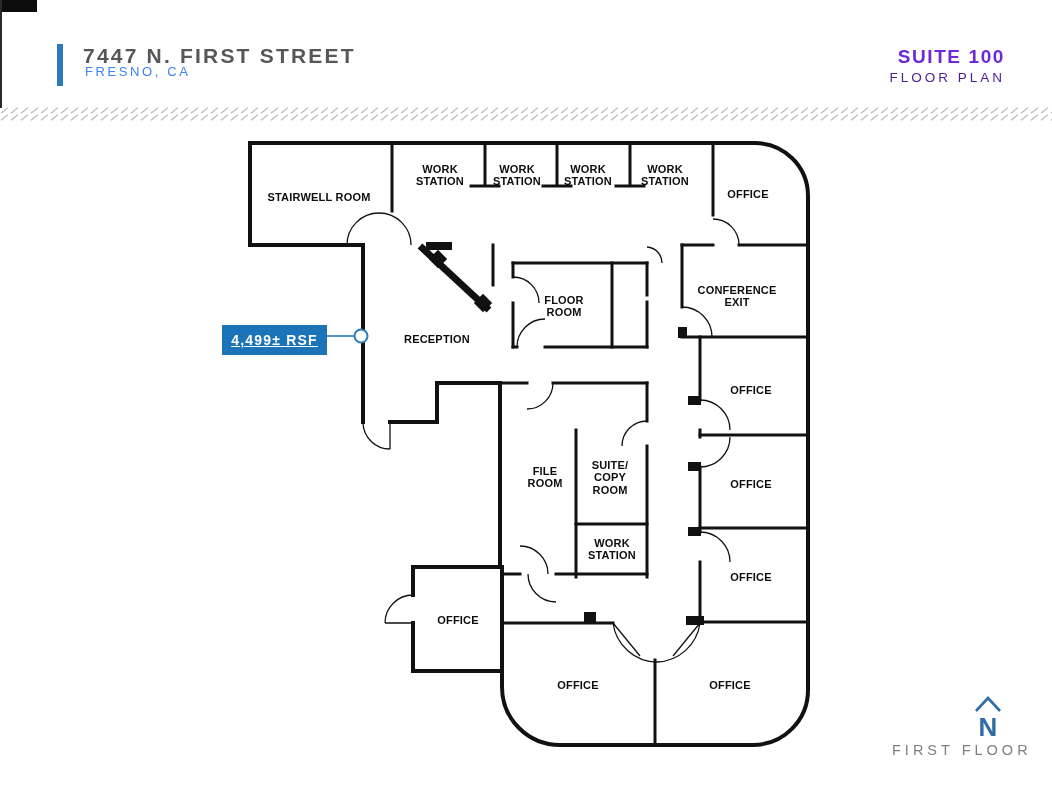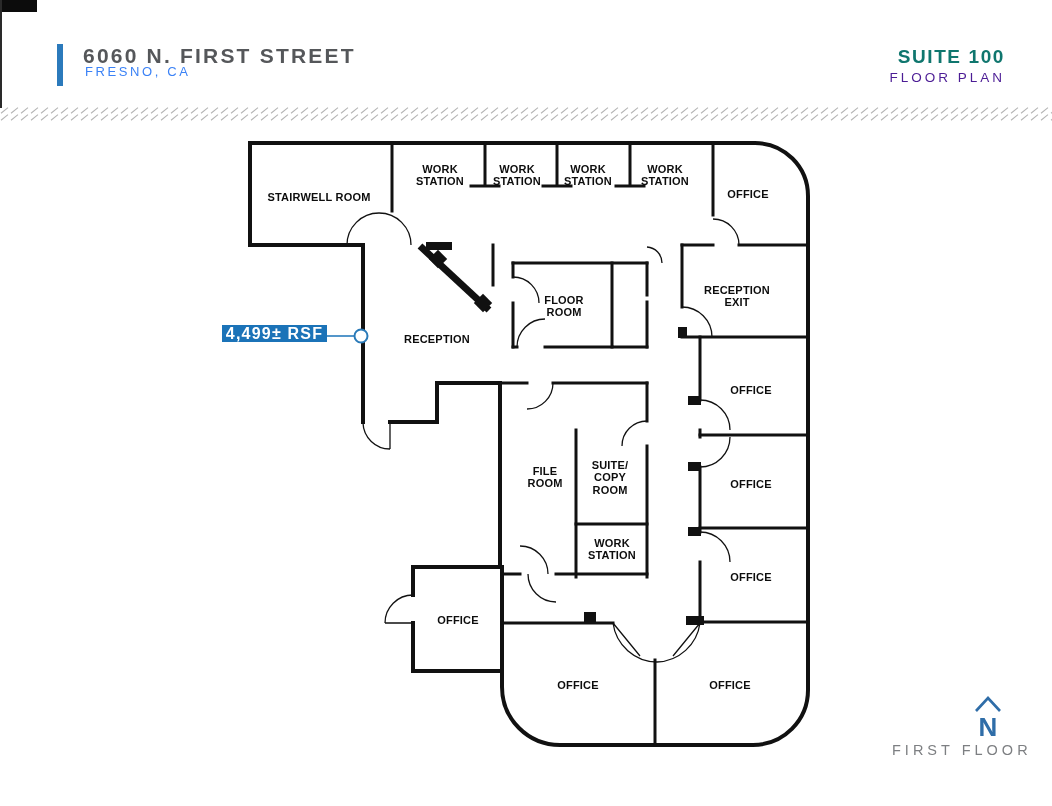--- a/index.html
+++ b/index.html
@@ -4,49 +4,49 @@
 <style>
   html,body{margin:0;padding:0;background:#fff;}
   .page{position:relative;width:1052px;height:806px;background:#ffffff;overflow:hidden;
         font-family:"Liberation Sans",sans-serif;}
   
   .accent-bar{position:absolute;left:57px;top:44px;width:6px;height:42px;background:#2b7abc;}
   .addr-title{position:absolute;left:83px;top:44px;font-size:21px;font-weight:bold;
               letter-spacing:2.2px;color:#55575a;white-space:nowrap;}
   .addr-city{position:absolute;left:85px;top:64px;font-size:13px;letter-spacing:2.6px;color:#3b82f6;}
   .suite-title{position:absolute;right:47px;top:46px;font-size:19px;font-weight:bold;
-               letter-spacing:1.6px;color:#0f766e;text-align:right;white-space:nowrap;margin-left:14px;}
+               letter-spacing:1.6px;color:#6d28d9;text-align:right;white-space:nowrap;margin-left:14px;}
   .suite-sub{position:absolute;right:47px;top:70px;font-size:13.5px;letter-spacing:3px;
              color:#4c1d95;text-align:right;white-space:nowrap;}
   
   .hatch{position:absolute;left:0;top:107px;}
   
   .artifact-corner{position:absolute;left:0;top:0;width:37px;height:12px;background:#0c0c0c;}
   .artifact-edge{position:absolute;left:0;top:0;width:2px;height:108px;background:#2a2a2a;}
   
   .plan-svg{position:absolute;left:0;top:0;}
   .room-label{position:absolute;transform:translate(-50%,-50%);font-size:11px;font-weight:bold;
               color:#0d0d0d;text-align:center;line-height:1.12;letter-spacing:0.2px;}
-  .rsf-chip{position:absolute;left:222px;top:325px;width:105px;height:17px;background:#1b73b8;
-            color:#ffffff;font-size:16px;font-weight:bold;letter-spacing:1.2px;
-            display:flex;align-items:center;justify-content:center;}
+  .rsf-chip{position:absolute;left:222px;top:325px;width:105px;height:30px;background:#1b73b8;
+            color:#ffffff;font-size:14px;font-weight:bold;letter-spacing:1.2px;
+            display:flex;align-items:center;justify-content:center;text-decoration:underline;}
   .first-floor{position:absolute;left:892px;top:742px;width:120px;text-align:center;
                font-size:14.5px;letter-spacing:4px;color:#7d7f82;white-space:nowrap;}
   .north-svg{position:absolute;left:950px;top:692px;}
 </style>
 </head>
 <body>
 
 <div class="page">
 
   <div class="artifact-corner"></div>
   <div class="artifact-edge"></div>
 
   <div class="accent-bar"></div>
-  <div class="addr-title">6060 N. FIRST STREET</div>
+  <div class="addr-title">7447 N. FIRST STREET</div>
   <div class="addr-city">FRESNO, CA</div>
   <div class="suite-title">SUITE 100</div>
   <div class="suite-sub">FLOOR PLAN</div>
 
   <svg class="hatch" width="1052" height="14">
     <defs>
       <pattern id="hatchp" width="10" height="7" patternUnits="userSpaceOnUse">
         <line x1="1" y1="6.2" x2="8" y2="0.6" stroke="#b3b3b3" stroke-width="1.1"></line>
       </pattern>
     </defs>
@@ -135,21 +135,21 @@
 
   <div class="rsf-chip">4,499± RSF</div>
 
   <div id="labels">
       <div class="room-label" style="left: 319px; top: 197px; width: 104px;">STAIRWELL ROOM</div>
       <div class="room-label" style="left: 440px; top: 175px; width: 64px;">WORK STATION</div>
       <div class="room-label" style="left: 517px; top: 175px; width: 64px;">WORK STATION</div>
       <div class="room-label" style="left: 588px; top: 175px; width: 64px;">WORK STATION</div>
       <div class="room-label" style="left: 665px; top: 175px; width: 64px;">WORK STATION</div>
       <div class="room-label" style="left: 748px; top: 194px; width: 60px;">OFFICE</div>
-      <div class="room-label" style="left: 737px; top: 296px; width: 88px;">RECEPTION EXIT</div>
+      <div class="room-label" style="left: 737px; top: 296px; width: 88px;">CONFERENCE EXIT</div>
       <div class="room-label" style="left: 564px; top: 306px; width: 56px;">FLOOR ROOM</div>
       <div class="room-label" style="left: 437px; top: 339px; width: 100px; text-align: center;">RECEPTION</div>
       <div class="room-label" style="left: 545px; top: 477px; width: 48px;">FILE ROOM</div>
       <div class="room-label" style="left: 610px; top: 477px; width: 54px;">SUITE/ COPY ROOM</div>
       <div class="room-label" style="left: 612px; top: 549px; width: 64px;">WORK STATION</div>
       <div class="room-label" style="left: 751px; top: 390px; width: 60px;">OFFICE</div>
       <div class="room-label" style="left: 751px; top: 484px; width: 60px;">OFFICE</div>
       <div class="room-label" style="left: 751px; top: 577px; width: 60px;">OFFICE</div>
       <div class="room-label" style="left: 458px; top: 620px; width: 60px;">OFFICE</div>
       <div class="room-label" style="left: 578px; top: 685px; width: 60px;">OFFICE</div>

